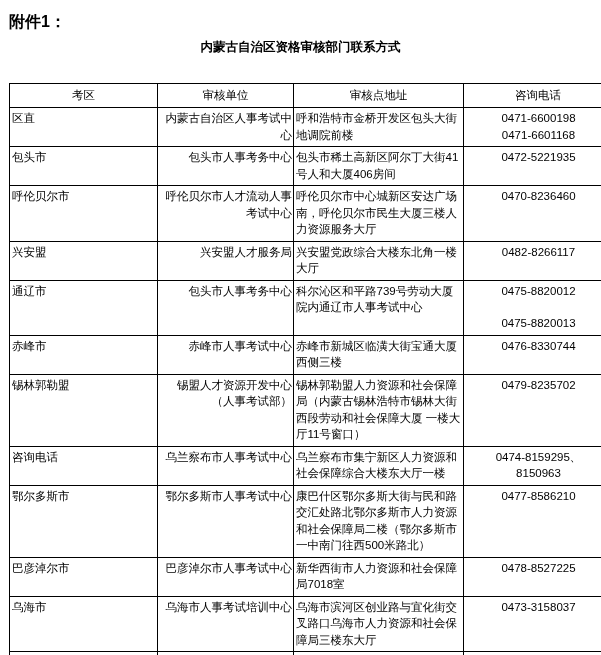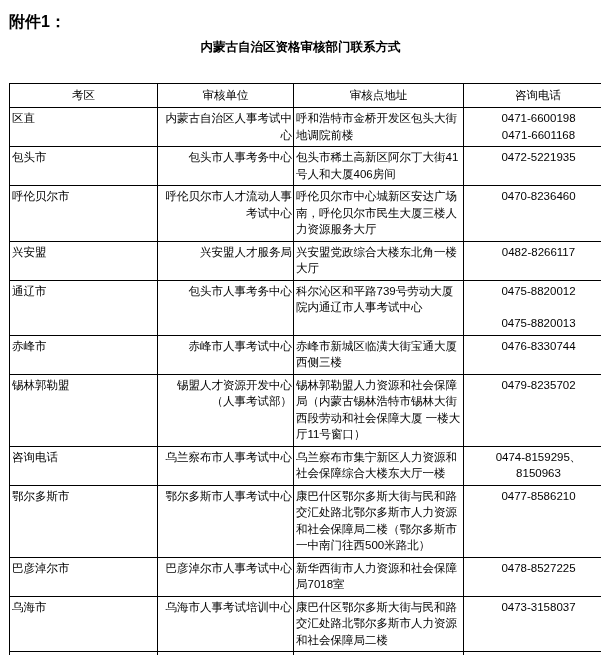--- a/index.html
+++ b/index.html
@@ -269,21 +269,21 @@
             </td>
           </tr>
           <tr>
             <td class="c-region">
               <span class="cell-text">乌海市</span>
             </td>
             <td class="c-unit">
               <span class="cell-text">乌海市人事考试培训中心</span>
             </td>
             <td class="c-address">
-              <span class="cell-text">康巴什区鄂尔多斯大街与民和路交汇处路北鄂尔多斯市人力资源和社会保障局二楼</span>
+              <span class="cell-text">乌海市滨河区创业路与宜化街交叉路口乌海市人力资源和社会保障局三楼东大厅</span>
             </td>
             <td class="c-phone">
               <span class="phone-line">0473-3158037</span>
             </td>
           </tr>
           <tr>
             <td class="c-region">
               <span class="cell-text">阿拉善盟</span>
             </td>
             <td class="c-unit">

